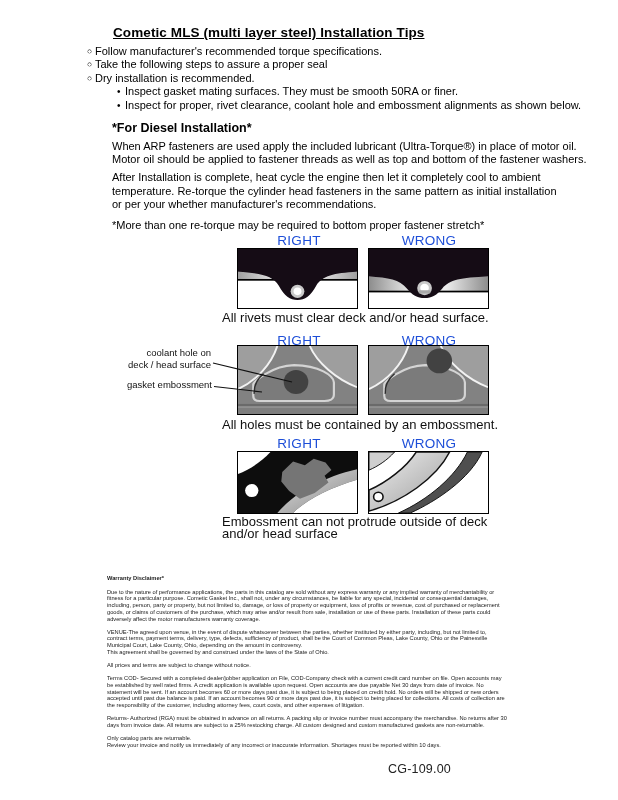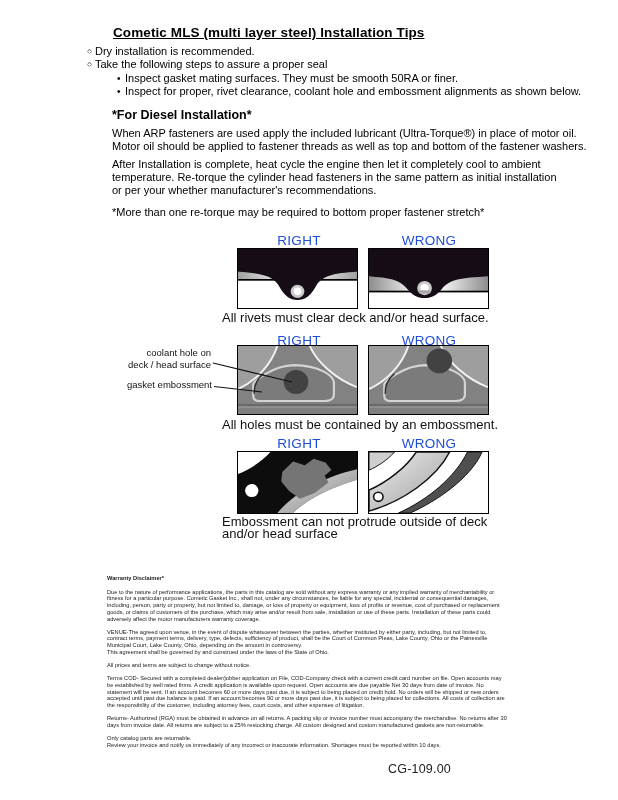--- a/index.html
+++ b/index.html
@@ -71,24 +71,27 @@
 </head>
 <body>
 
 <div class="page">
 
   <div class="top-block">
     <div class="doc-title">Cometic MLS (multi layer steel) Installation Tips</div>
 
     <div class="bullets">
       <div class="bullet-line">
-        <span class="bullet-glyph">○</span><span>Dry installation is recommended.</span>
+        <span class="bullet-glyph">○</span><span>Follow manufacturer's recommended torque specifications.</span>
       </div>
       <div class="bullet-line">
         <span class="bullet-glyph">○</span><span>Take the following steps to assure a proper seal</span>
+      </div>
+      <div class="bullet-line">
+        <span class="bullet-glyph">○</span><span>Dry installation is recommended.</span>
       </div>
       <div class="sub-line">
         <span class="sub-glyph">•</span><span>Inspect gasket mating surfaces.  They must be smooth 50RA or finer.</span>
       </div>
       <div class="sub-line">
         <span class="sub-glyph">•</span><span>Inspect for proper, rivet clearance, coolant hole and embossment alignments as shown below.</span>
       </div>
     </div>
 
     <div class="diesel-heading">*For Diesel Installation*</div>

